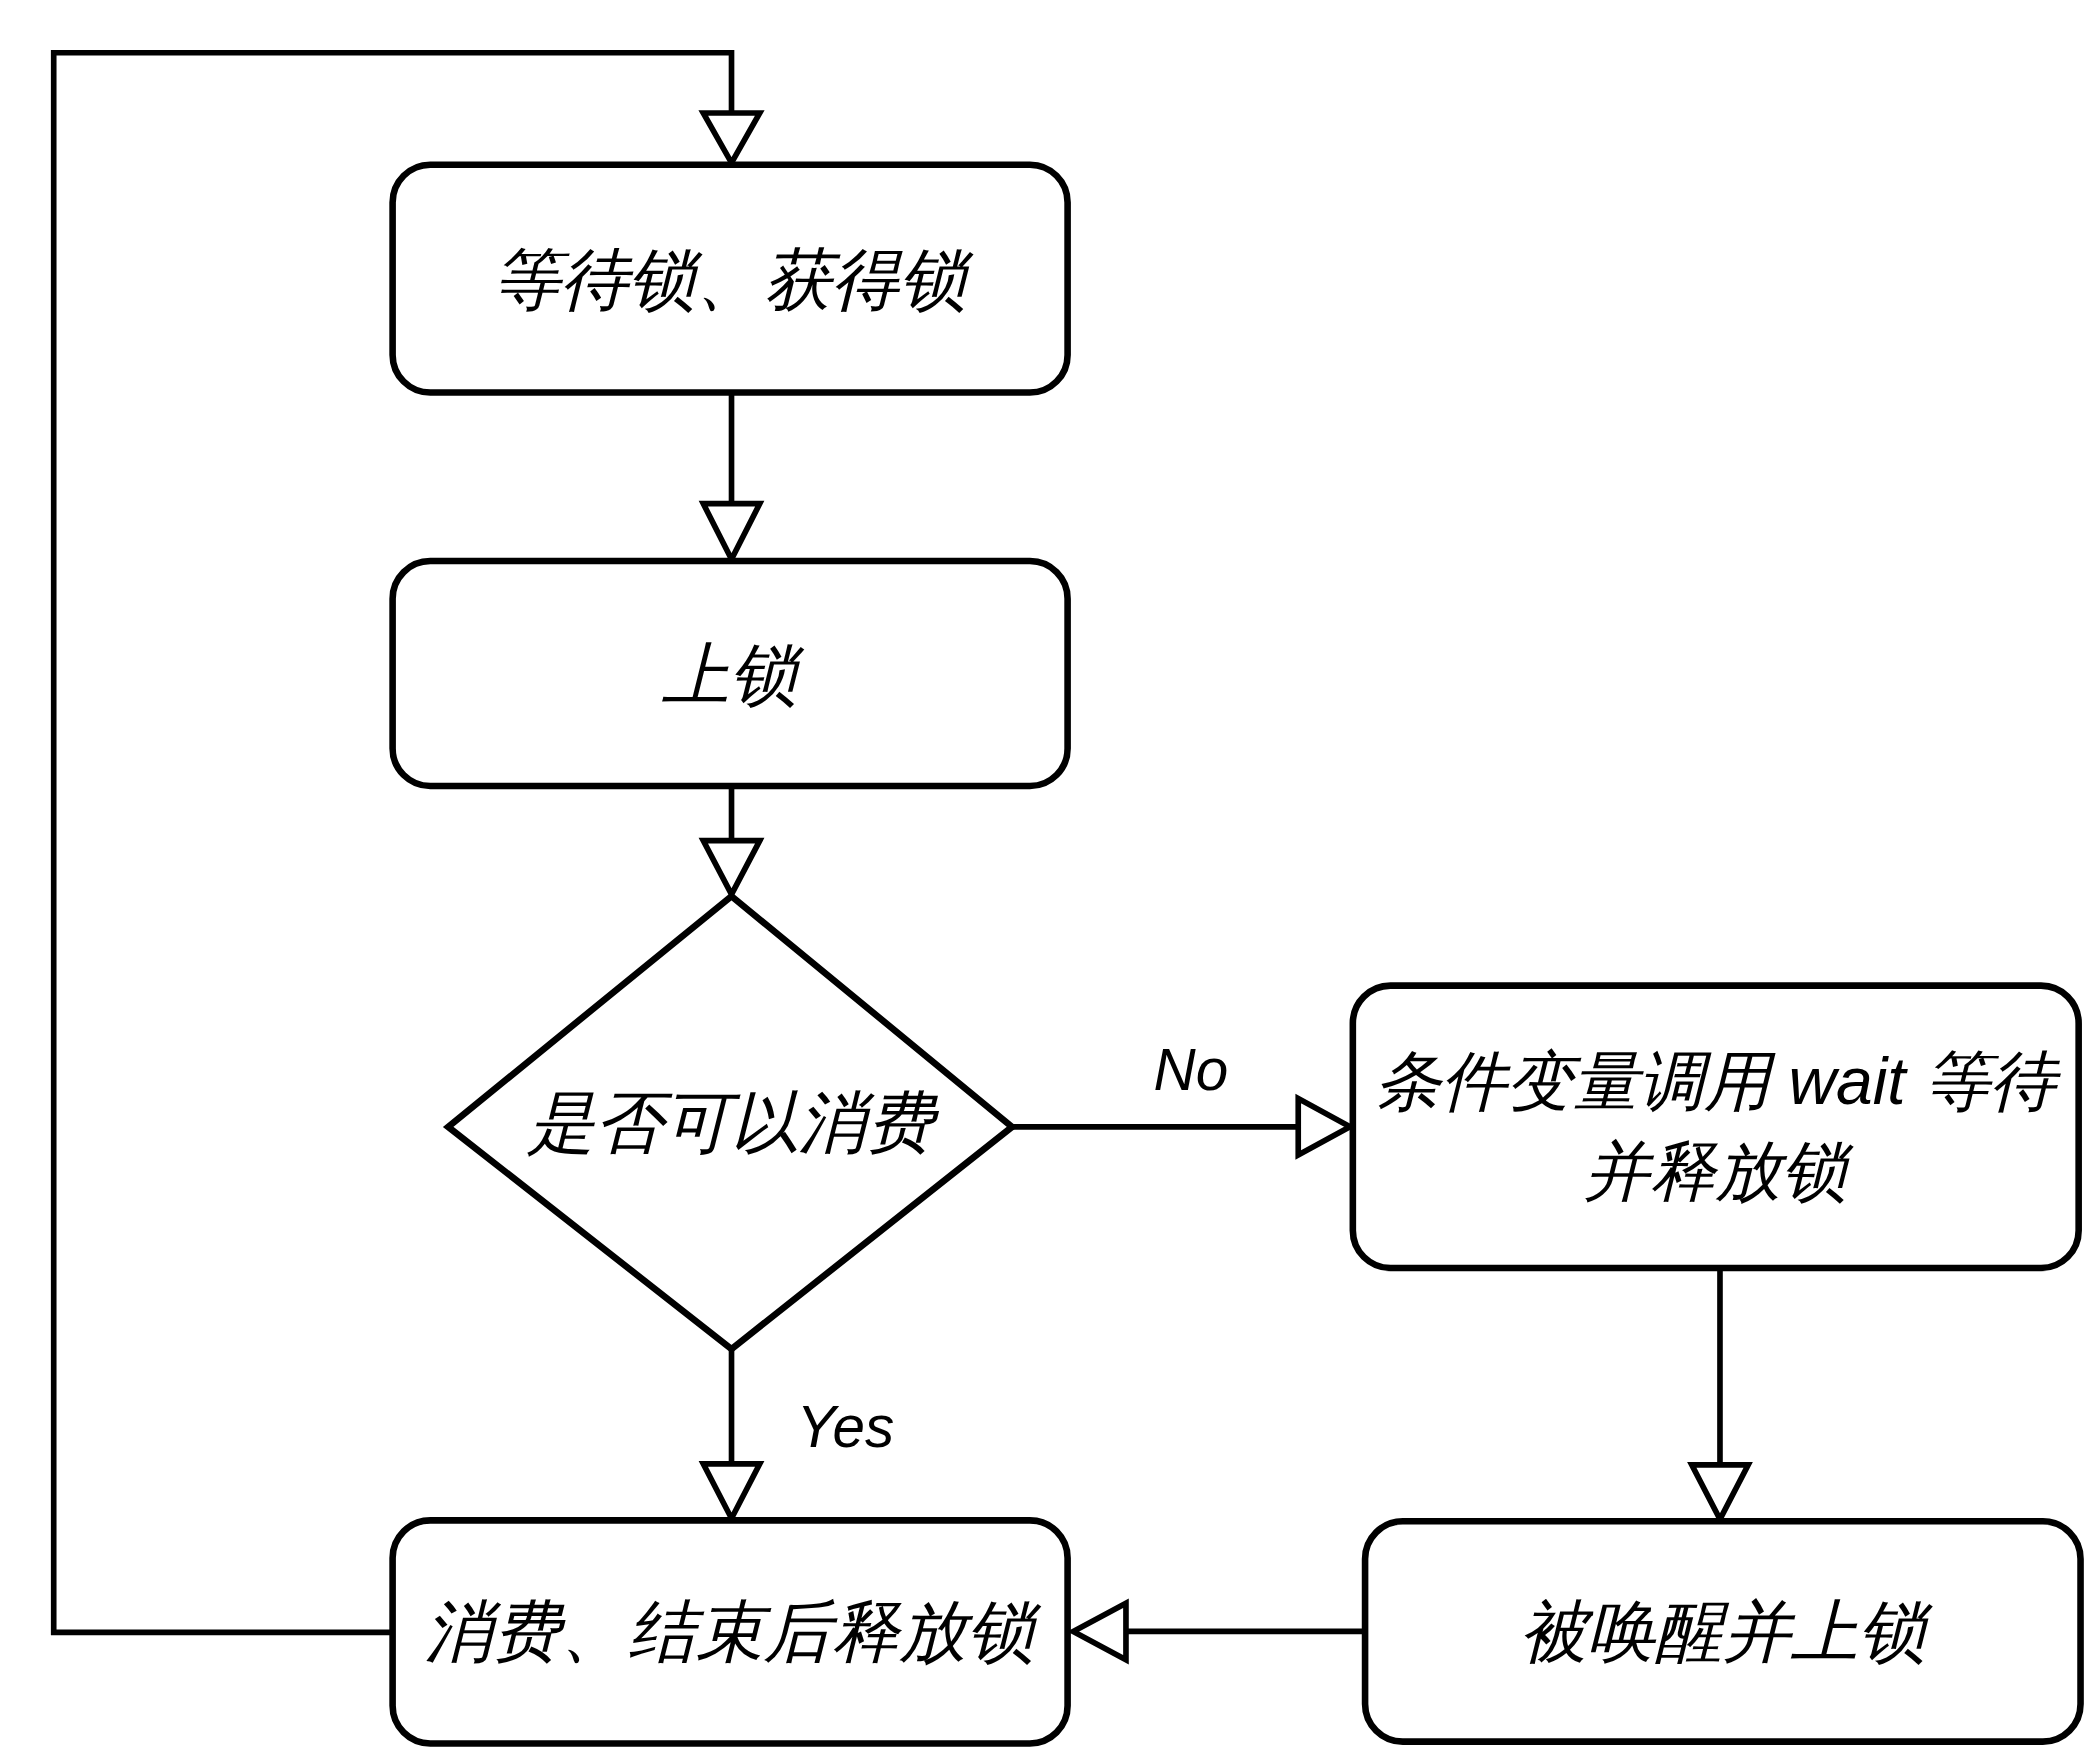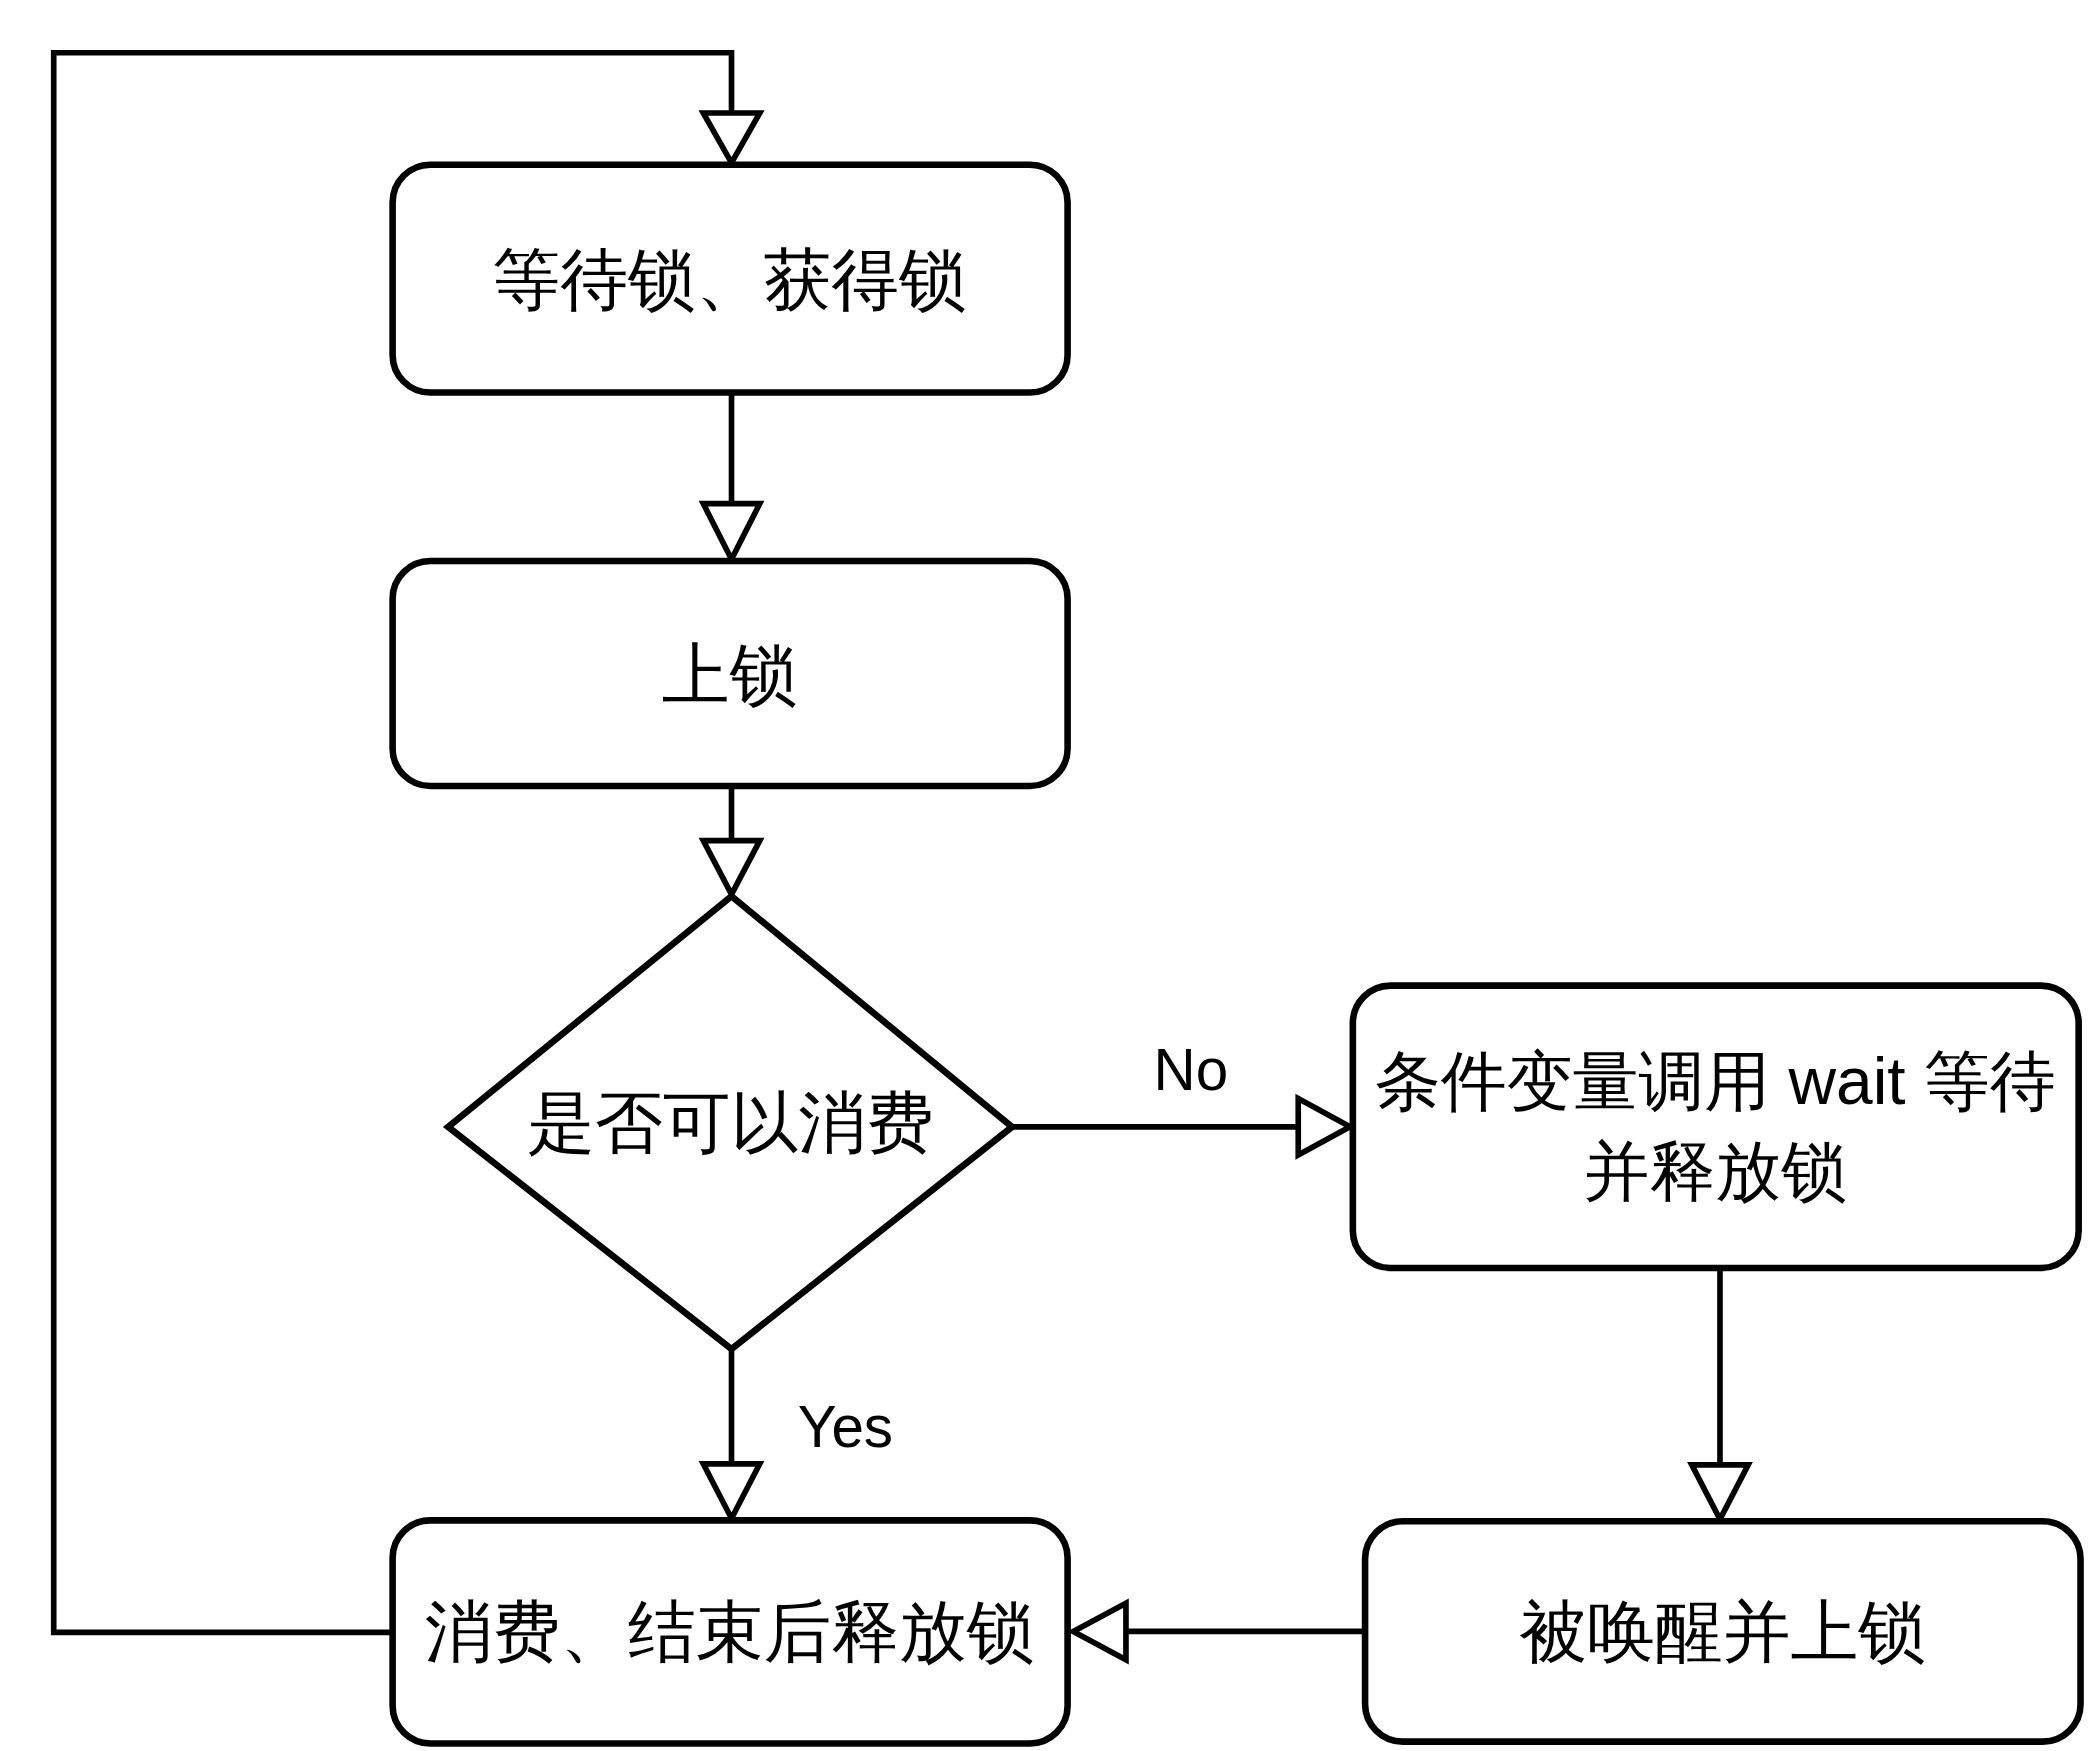--- a/index.html
+++ b/index.html
@@ -8,20 +8,21 @@
     background: #ffffff;
     width: 2090px;
     height: 1751px;
     overflow: hidden;
   }
   .stage {
     position: relative;
     width: 1680px;
     height: 1751px;
     background: #ffffff;
+    font-style: italic;
   }
   svg.flowchart {
     position: absolute;
     left: 0;
     top: 0;
     display: block;
     font-family: "Liberation Sans", "DejaVu Sans", sans-serif;
   }
   .node-shape {
     fill: #ffffff;

